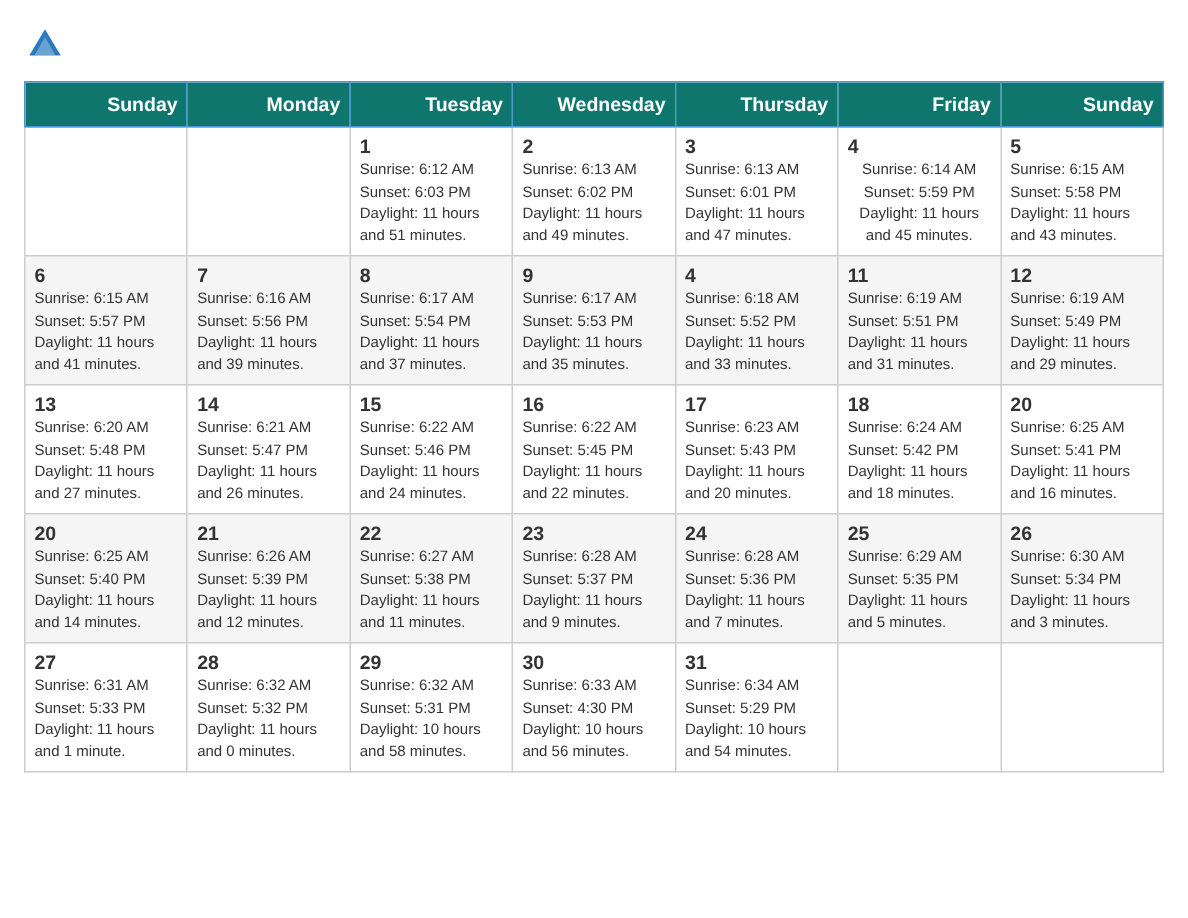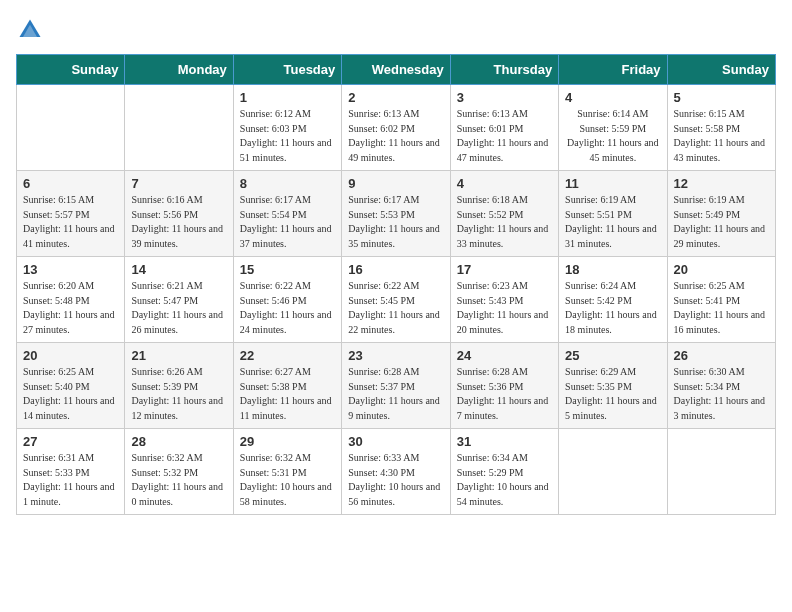--- a/index.html
+++ b/index.html
@@ -78,21 +78,20 @@
     .day-number {
       font-size: 13px;
       font-weight: bold;
       display: block;
       margin-bottom: 2px;
     }
     .day-info {
       font-size: 10px;
       color: #333;
       line-height: 1.45;
-      font-family: Liberation Serif, serif;
     }
     .empty-cell {
       background: #fff !important;
     }
   </style>
 </head>
 <body>
 
 <div class="header-area">
   <div class="logo">

